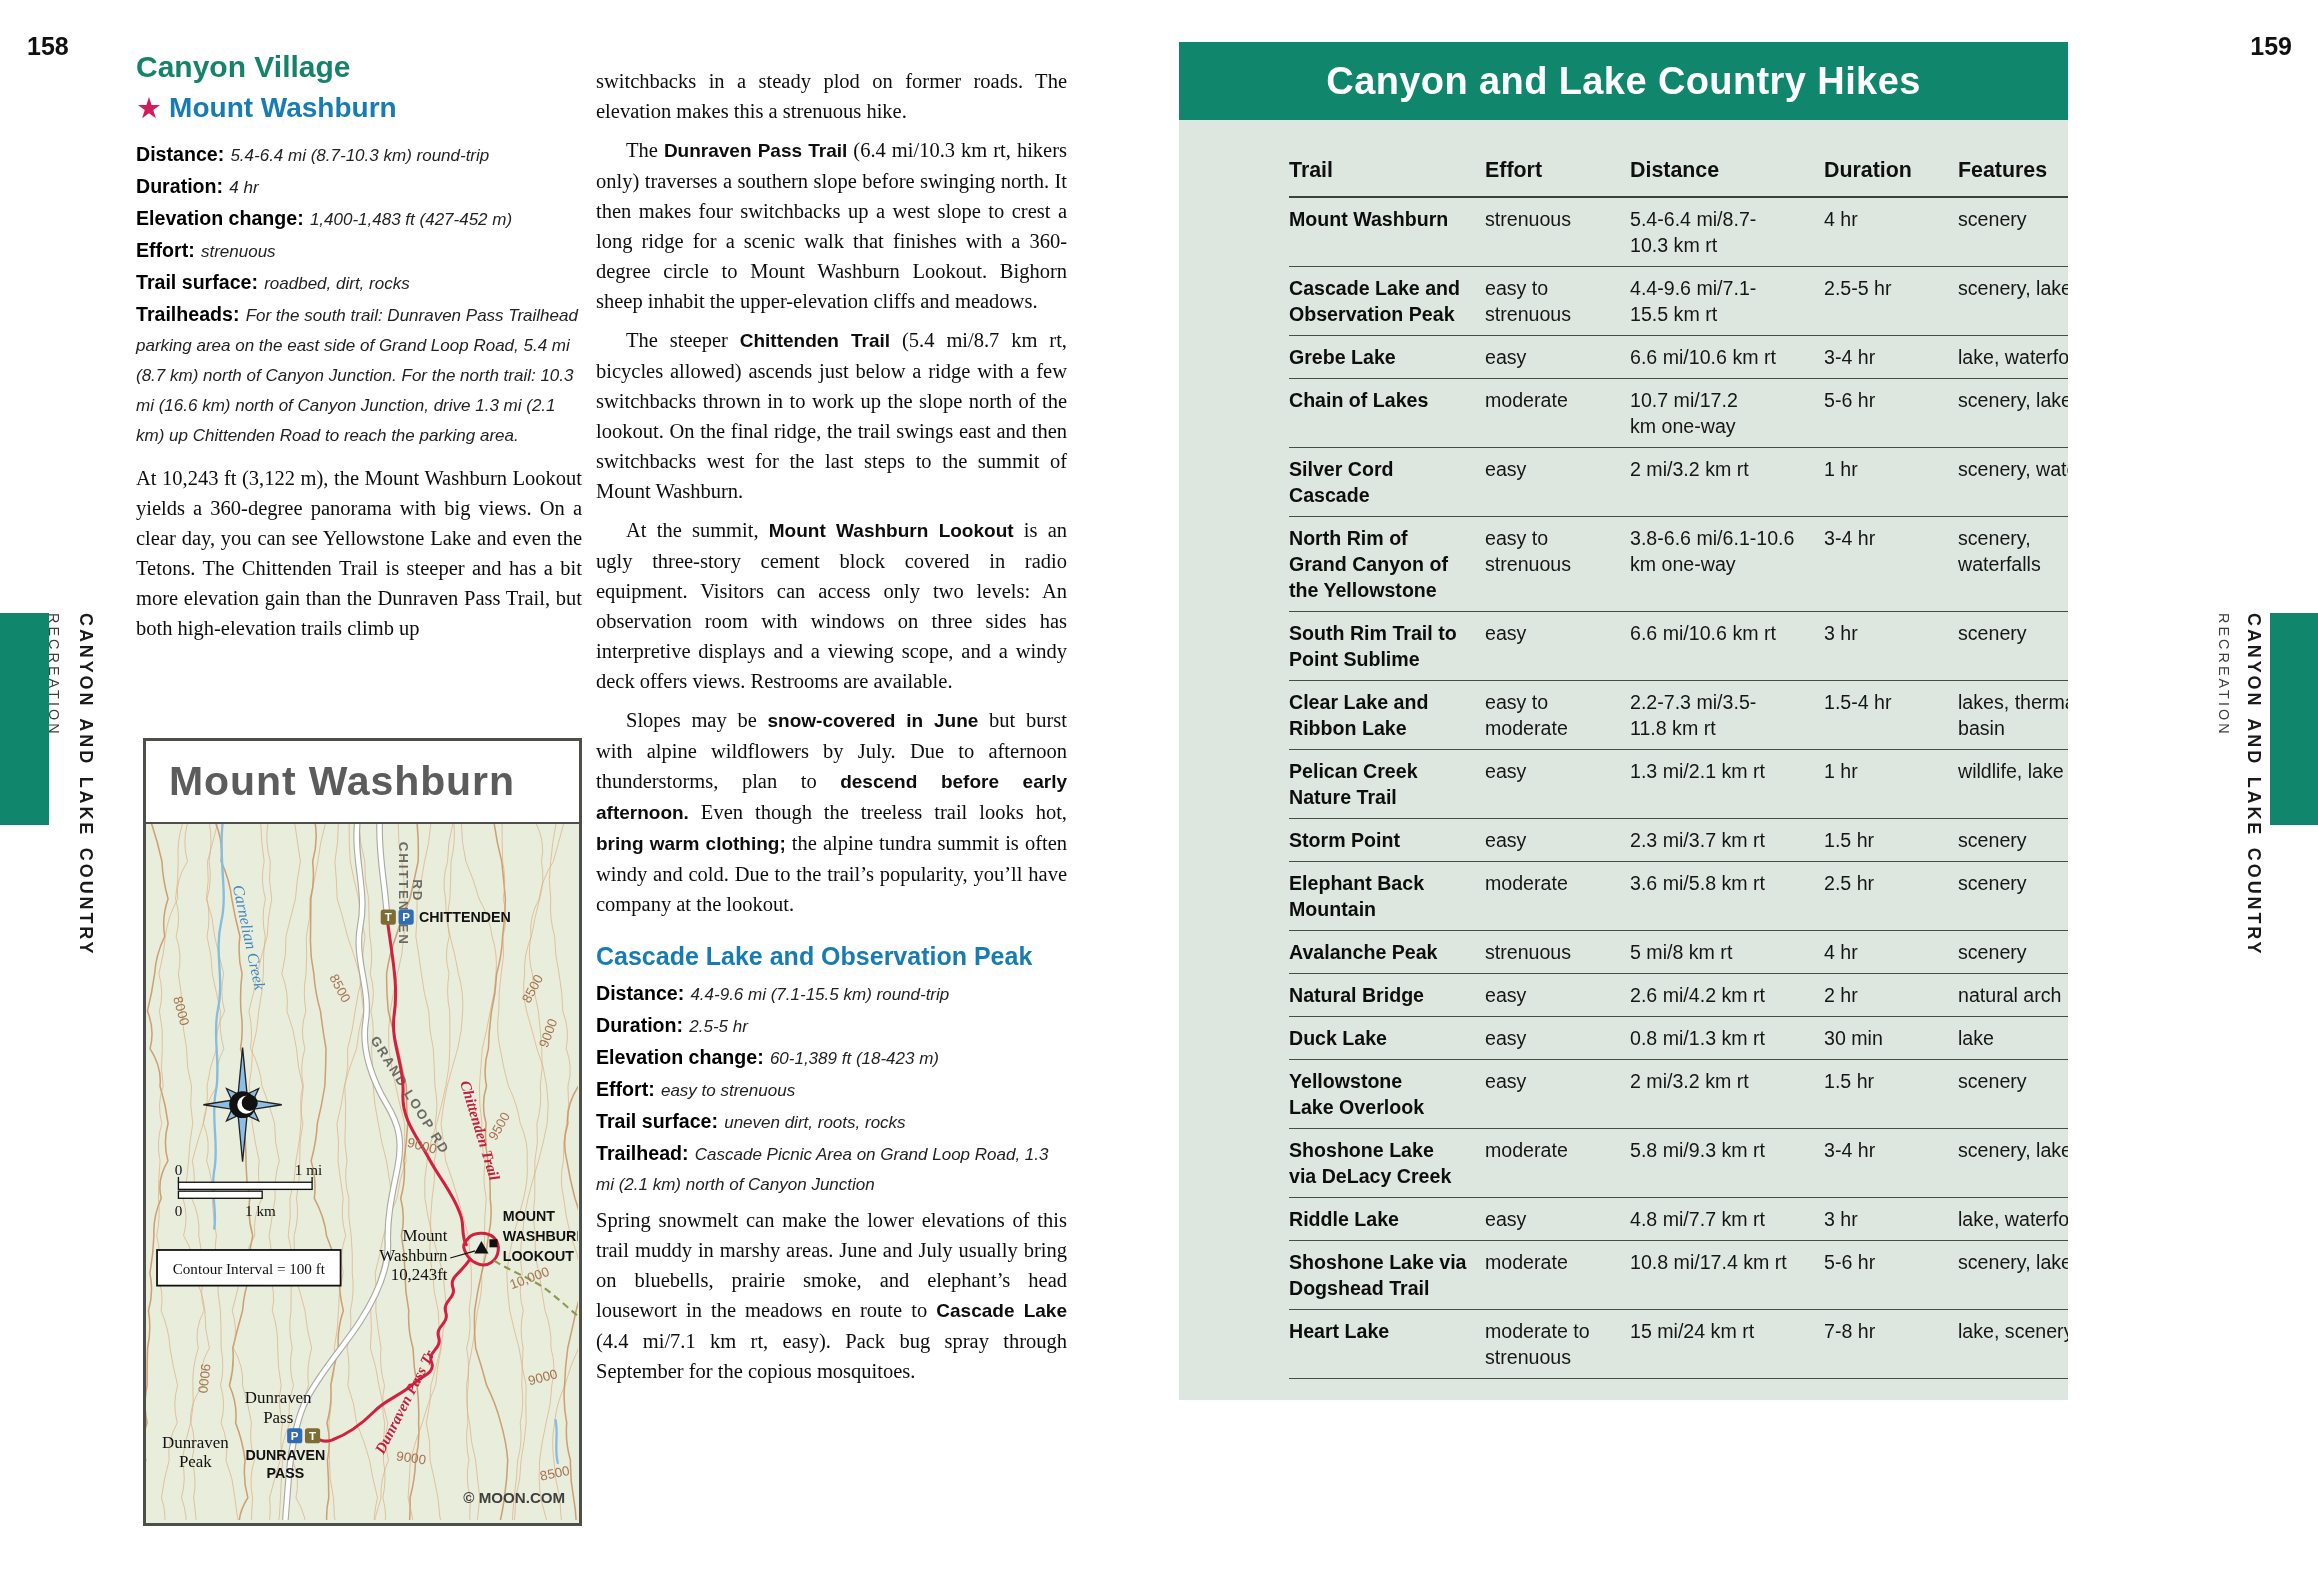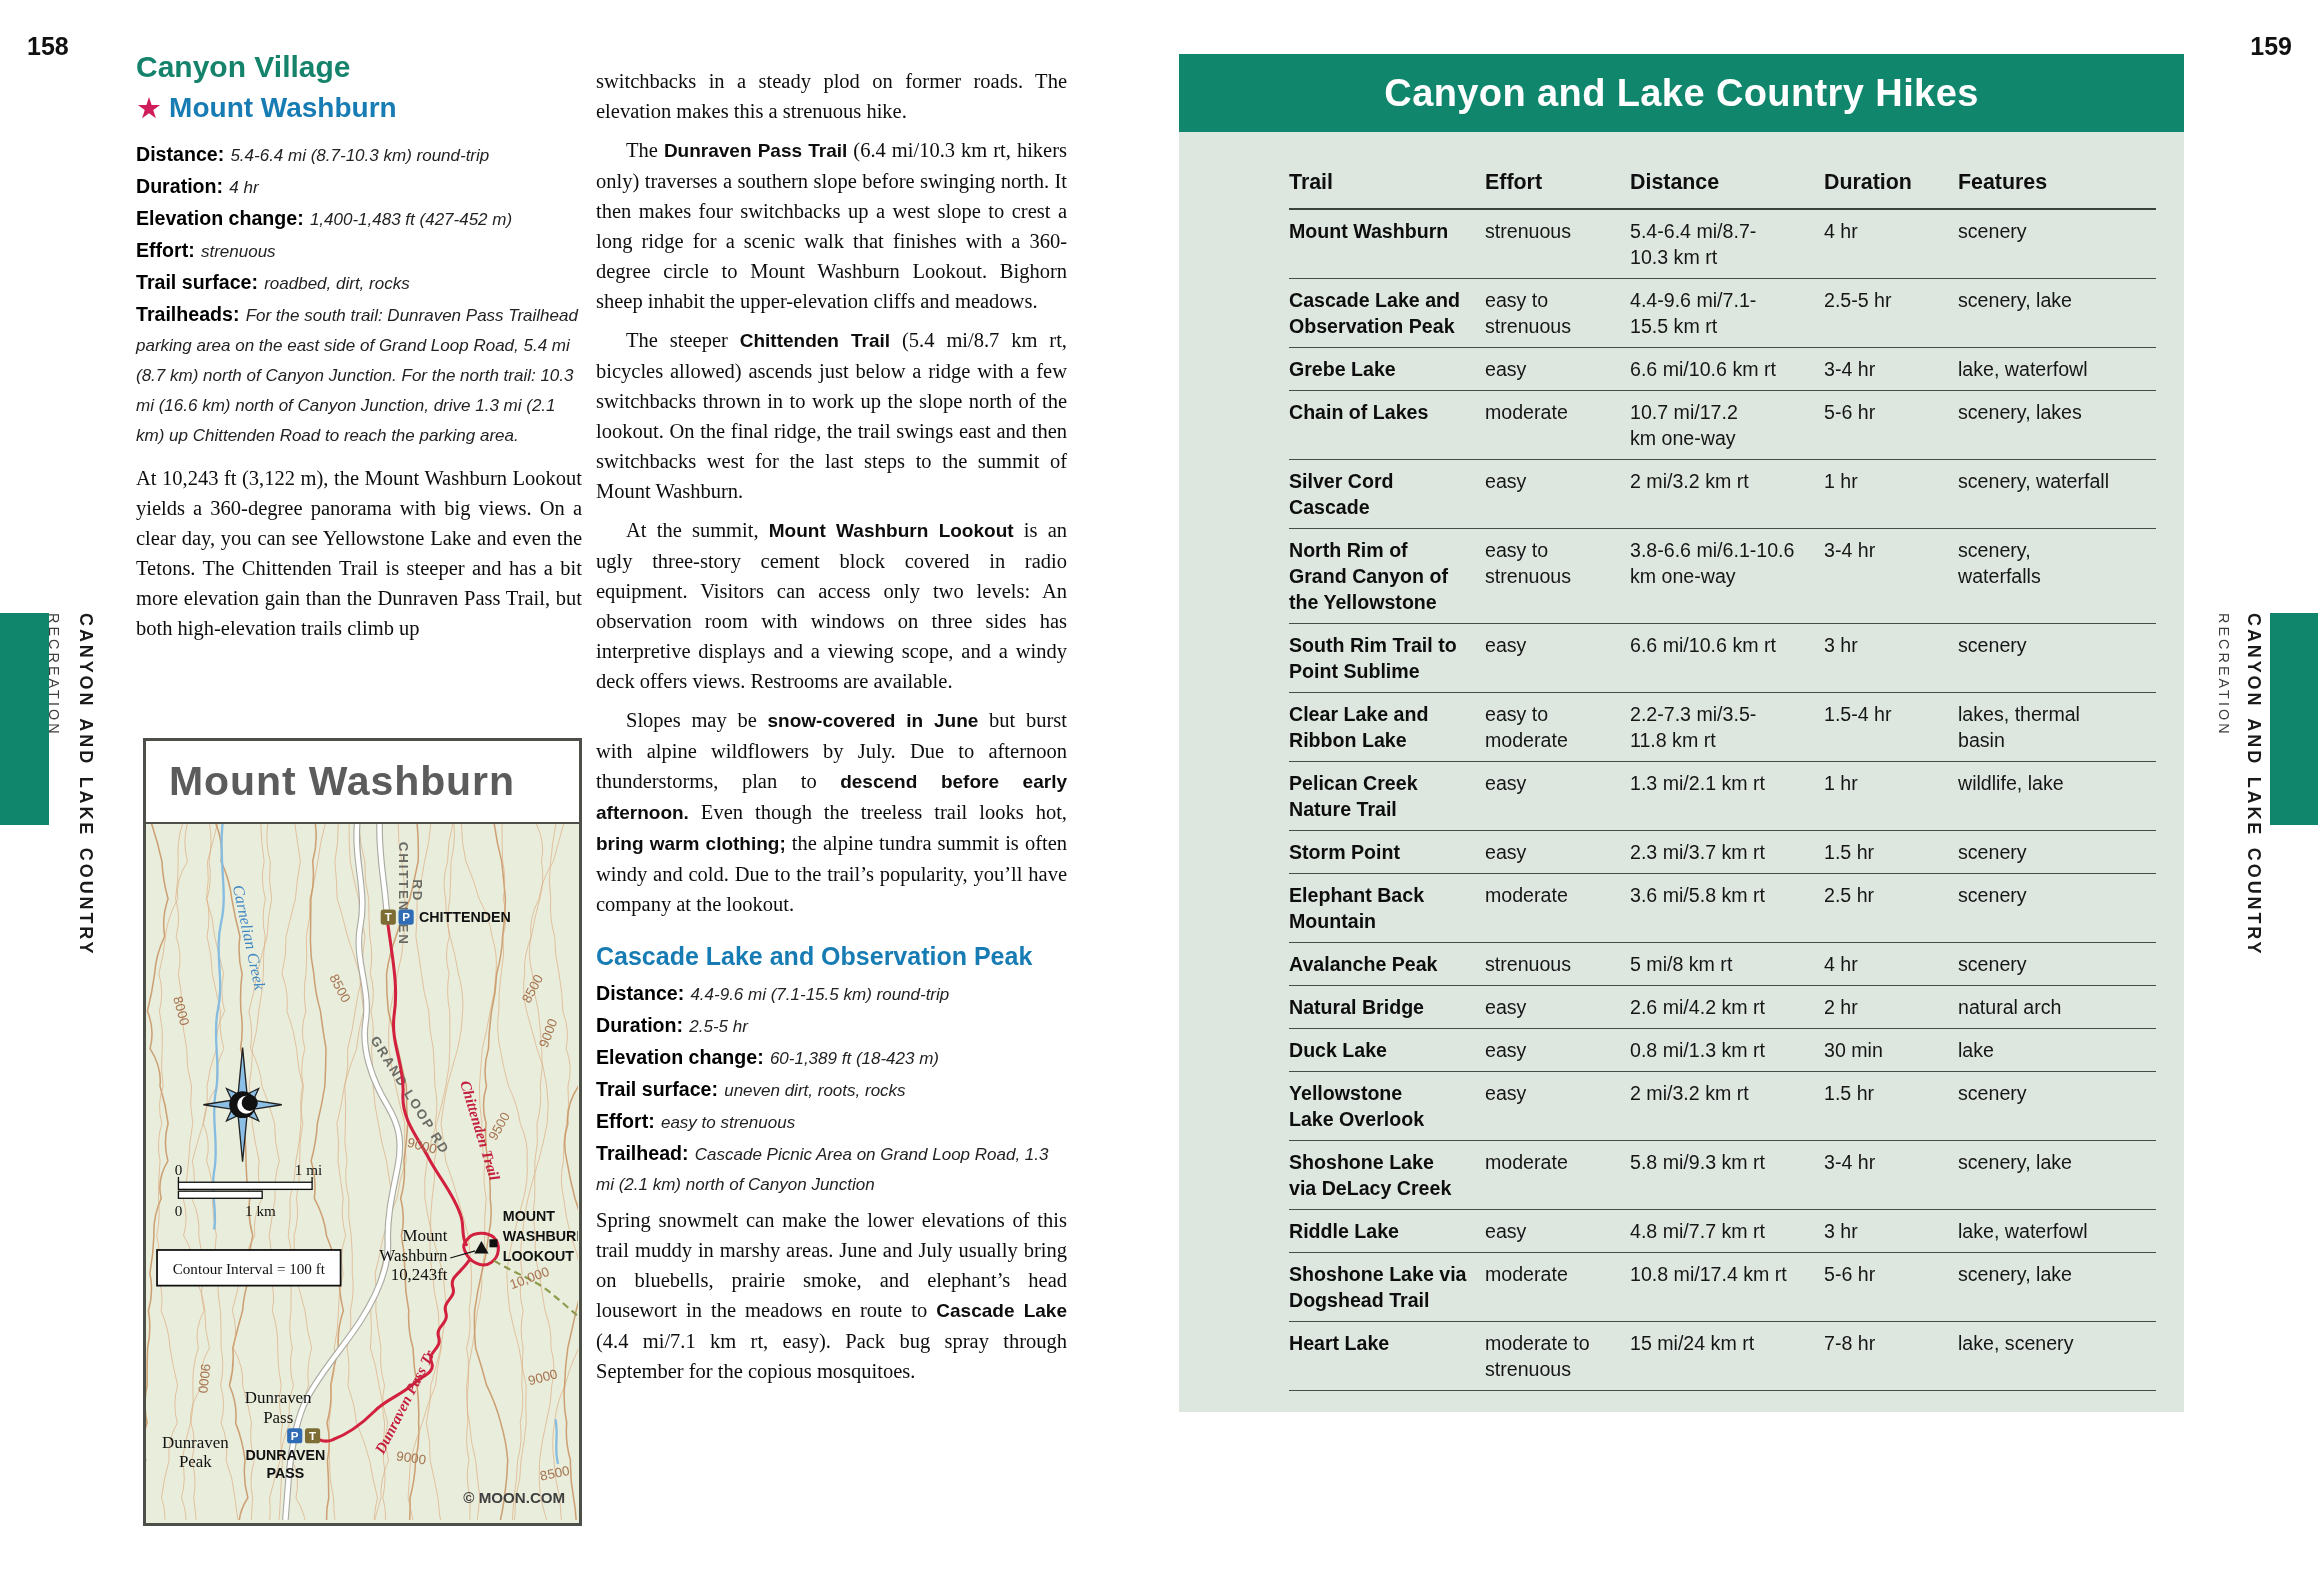--- a/index.html
+++ b/index.html
@@ -62,21 +62,21 @@
   .mserif{font:400 19px "Liberation Serif",serif;fill:#111;}
   .melev{font:400 15px "Liberation Sans",sans-serif;fill:#a5744f;}
   .mred{font:italic 700 17px "Liberation Serif",serif;fill:#c32040;}
   .mroad{font:700 15px "Liberation Sans",sans-serif;fill:#6b6b66;letter-spacing:2px;}
   .mcreek{font:italic 400 18px "Liberation Serif",serif;fill:#3f88c4;}
   .mscale{font:400 17px "Liberation Serif",serif;fill:#111;}
   .mcredit{font:700 17px "Liberation Sans",sans-serif;fill:#3f3f3f;}
   .mletter{font:700 13px "Liberation Sans",sans-serif;fill:#fff;text-anchor:middle;}
 
   
-  .hike-panel{position:absolute;left:1179px;top:54px;width:1005px;}
+  .hike-panel{position:absolute;left:1179px;top:42px;width:889px;}
   .hike-header{height:78px;background:#10876d;display:flex;align-items:center;justify-content:center;}
   .hike-title{font:700 38px "Liberation Sans",sans-serif;color:#fff;letter-spacing:0.4px;}
   .hike-body{background:#dde7e0;height:1280px;box-sizing:border-box;
              padding:0 16px 0 110px;overflow:hidden;}
   table.hikes{border-collapse:collapse;width:867px;table-layout:fixed;}
   table.hikes th{font:700 21.4px/26px "Liberation Sans",sans-serif;text-align:left;color:#0f0f0f;
                  padding:37px 7.1px 12.5px 0;border-bottom:2.7px solid #39433c;}
   table.hikes td{font:400 19.6px/26px "Liberation Sans",sans-serif;color:#161616;vertical-align:top;
                  padding:8px 7.1px 8px 0;border-bottom:1.8px solid #454d46;white-space:pre-line;}
   table.hikes td.trail{font-weight:700;color:#0d0d0d;}
@@ -257,23 +257,23 @@
 
     <h2 class="h-sub">Cascade Lake and Observation Peak</h2>
     <div class="specs">
 
         <div class="spec"><b>Distance:</b><i>4.4-9.6 mi (7.1-15.5 km) round-trip</i></div>
 
         <div class="spec"><b>Duration:</b><i>2.5-5 hr</i></div>
 
         <div class="spec"><b>Elevation change:</b><i>60-1,389 ft (18-423 m)</i></div>
 
+        <div class="spec"><b>Effort:</b><i>easy to strenuous</i></div>
+
         <div class="spec"><b>Trail surface:</b><i>uneven dirt, roots, rocks</i></div>
-
-        <div class="spec"><b>Effort:</b><i>easy to strenuous</i></div>
 
         <div class="spec"><b>Trailhead:</b><i>Cascade Picnic Area on Grand Loop Road, 1.3 mi (2.1 km) north of Canyon Junction</i></div>
 
     </div>
     <p class="serif"><span>Spring snowmelt can make the lower elevations of this trail muddy in marshy areas. June and July usually bring on bluebells, prairie smoke, and elephant’s head lousewort in the meadows en route to </span><b>Cascade Lake</b><span> (4.4 mi/7.1 km rt, easy). Pack bug spray through September for the copious mosquitoes.</span></p>
   </div>
 
   <div class="hike-panel">
     <div class="hike-header">
       <span class="hike-title">Canyon and Lake Country Hikes</span>

